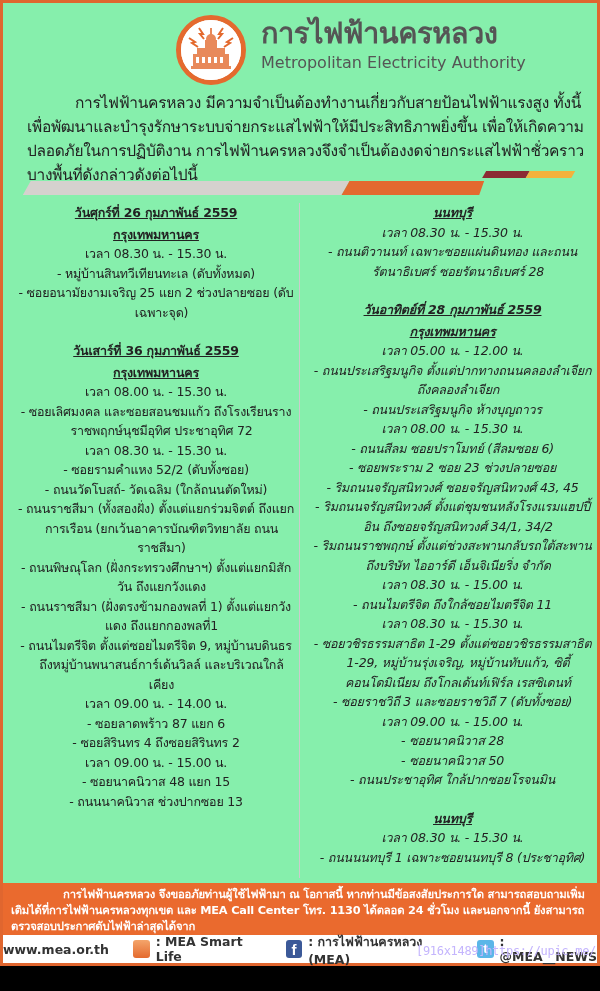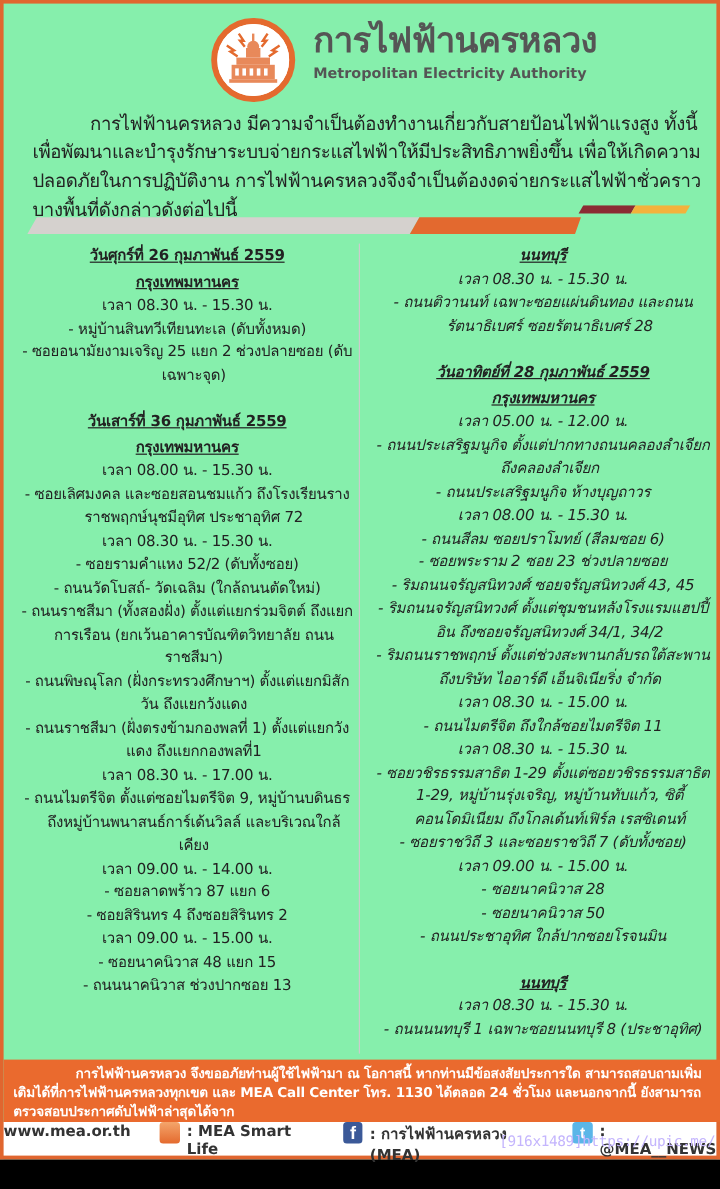--- a/index.html
+++ b/index.html
@@ -14,22 +14,22 @@
       position: absolute; left: 173px; top: 12px; width: 70px; height: 70px;
       border-radius: 50%; border: 5px solid #e46a2e; background: #fff;
       overflow: hidden;
     }
     .logo svg { width: 100%; height: 100%; }
     .brand-th {
       position: absolute; left: 258px; top: 16px; font-size: 29px; color: #555;
       font-weight: bold; letter-spacing: -0.5px; line-height: 1;
     }
     .brand-en {
-      position: absolute; left: 258px; top: 52px; font-size: 12px; color: #555;
-      font-weight: bold; line-height: 1;
+      position: absolute; left: 258px; top: 52px; font-size: 16px; color: #555;
+      font-weight: normal; line-height: 1;
     }
     .intro {
       position: absolute; left: 24px; top: 88px; width: 560px;
       font-size: 15.5px; line-height: 24px; color: #222; text-indent: 48px;
       letter-spacing: -0.3px;
     }
     .stripes { position: absolute; left: 0; top: 168px; width: 100%; height: 24px; }
     .stripes svg { width: 100%; height: 100%; }
     .col {
       position: absolute; top: 200px; font-size: 12.5px; line-height: 19.5px; color: #222;
@@ -45,21 +45,21 @@
     .item { padding-left: 11px; text-indent: -11px; }
     .gap { height: 19px; }
     .footer-orange {
       position: absolute; left: 0; top: 880px; width: 600px; height: 55px;
       background: #ea6a2e; color: #fff; font-size: 11.3px; line-height: 16px;
       font-weight: bold; padding: 4px 8px 0 8px; letter-spacing: -0.2px;
     }
     .footer-orange p { text-indent: 52px; }
     .footer-bar {
       position: absolute; left: 0; top: 935px; width: 600px; height: 31px;
-      background: #fff; display: flex; justify-content: center;
+      background: #fff; display: flex; align-items: center; justify-content: center;
       font-size: 12.5px; font-weight: bold; color: #333; gap: 6px;
       border-left: 3px solid #e0662f; border-right: 3px solid #e0662f; border-bottom: 3px solid #e0662f;
     }
     .footer-bar .sp { width: 14px; }
     .ico { display: inline-block; width: 18px; height: 18px; border-radius: 3px; vertical-align: middle; }
     .ico-app { background: linear-gradient(#f4a56b, #e46a2e); }
     .ico-fb { background: #3b5998; color: #fff; font-size: 15px; line-height: 20px; text-align: center; font-family: "Liberation Sans", sans-serif; }
     .ico-tw { background: #5bb6e8; color: #fff; font-size: 13px; line-height: 18px; text-align: center; font-family: "Liberation Sans", sans-serif; }
     .watermark {
       position: absolute; right: 4px; top: 944px; color: #c4b5fd; font-size: 12px;
@@ -126,21 +126,20 @@
     <div class="day">วันเสาร์ที่ 36 กุมภาพันธ์ 2559</div>
     <div class="prov">กรุงเทพมหานคร</div>
     <div class="time">เวลา 08.00 น. - 15.30 น.</div>
     <div class="item">- ซอยเลิศมงคล และซอยสอนชมแก้ว ถึงโรงเรียนรางราชพฤกษ์นุชมีอุทิศ ประชาอุทิศ 72</div>
     <div class="time">เวลา 08.30 น. - 15.30 น.</div>
     <div class="item">- ซอยรามคำแหง 52/2 (ดับทั้งซอย)</div>
     <div class="item">- ถนนวัดโบสถ์- วัดเฉลิม (ใกล้ถนนตัดใหม่)</div>
     <div class="item">- ถนนราชสีมา (ทั้งสองฝั่ง) ตั้งแต่แยกร่วมจิตต์ ถึงแยกการเรือน (ยกเว้นอาคารบัณฑิตวิทยาลัย ถนนราชสีมา)</div>
     <div class="item">- ถนนพิษณุโลก (ฝั่งกระทรวงศึกษาฯ) ตั้งแต่แยกมิสักวัน ถึงแยกวังแดง</div>
     <div class="item">- ถนนราชสีมา (ฝั่งตรงข้ามกองพลที่ 1) ตั้งแต่แยกวังแดง ถึงแยกกองพลที่1</div>
-    <div class="time">เวลา 08.30 น. - 17.00 น.</div>
     <div class="item">- ถนนไมตรีจิต ตั้งแต่ซอยไมตรีจิต 9, หมู่บ้านบดินธร ถึงหมู่บ้านพนาสนธ์การ์เด้นวิลล์ และบริเวณใกล้เคียง</div>
     <div class="time">เวลา 09.00 น. - 14.00 น.</div>
     <div class="item">- ซอยลาดพร้าว 87 แยก 6</div>
     <div class="item">- ซอยสิรินทร 4 ถึงซอยสิรินทร 2</div>
     <div class="time">เวลา 09.00 น. - 15.00 น.</div>
     <div class="item">- ซอยนาคนิวาส 48 แยก 15</div>
     <div class="item">- ถนนนาคนิวาส ช่วงปากซอย 13</div>
   </div>
 
   <div class="col col-right">

